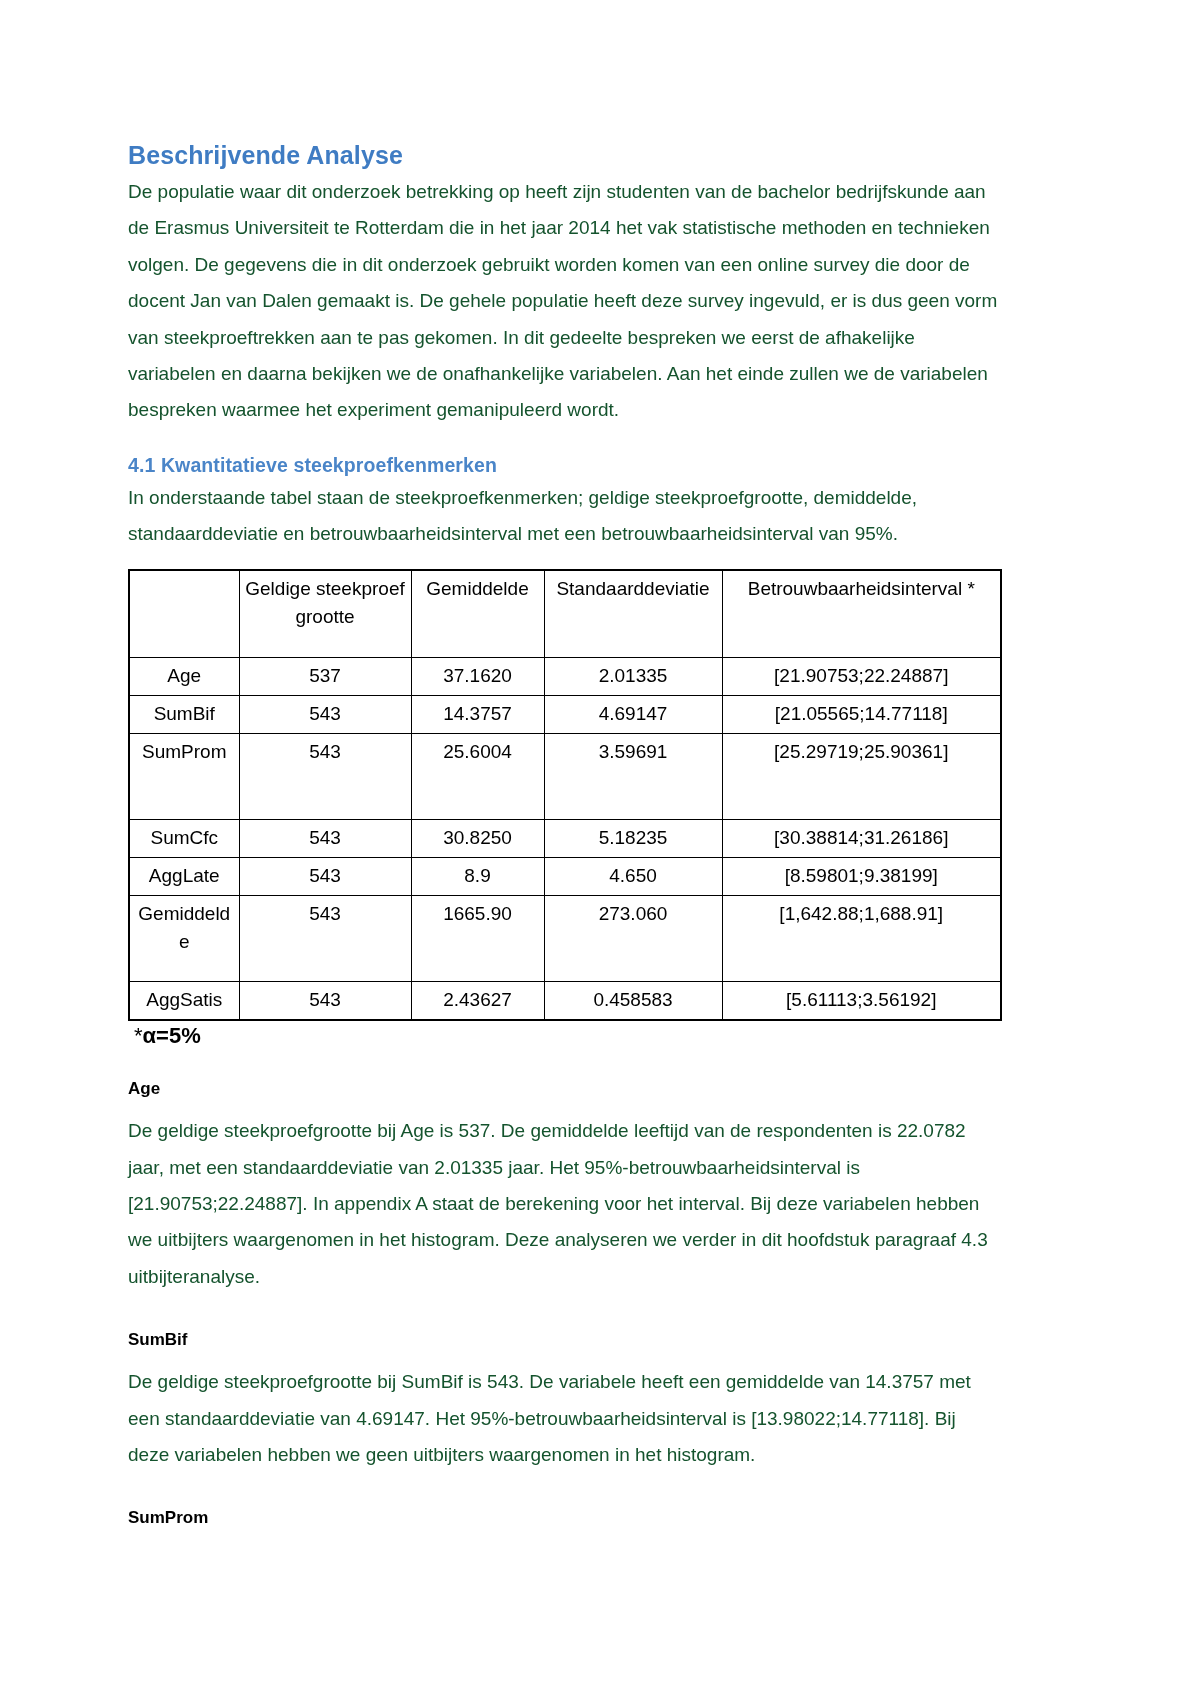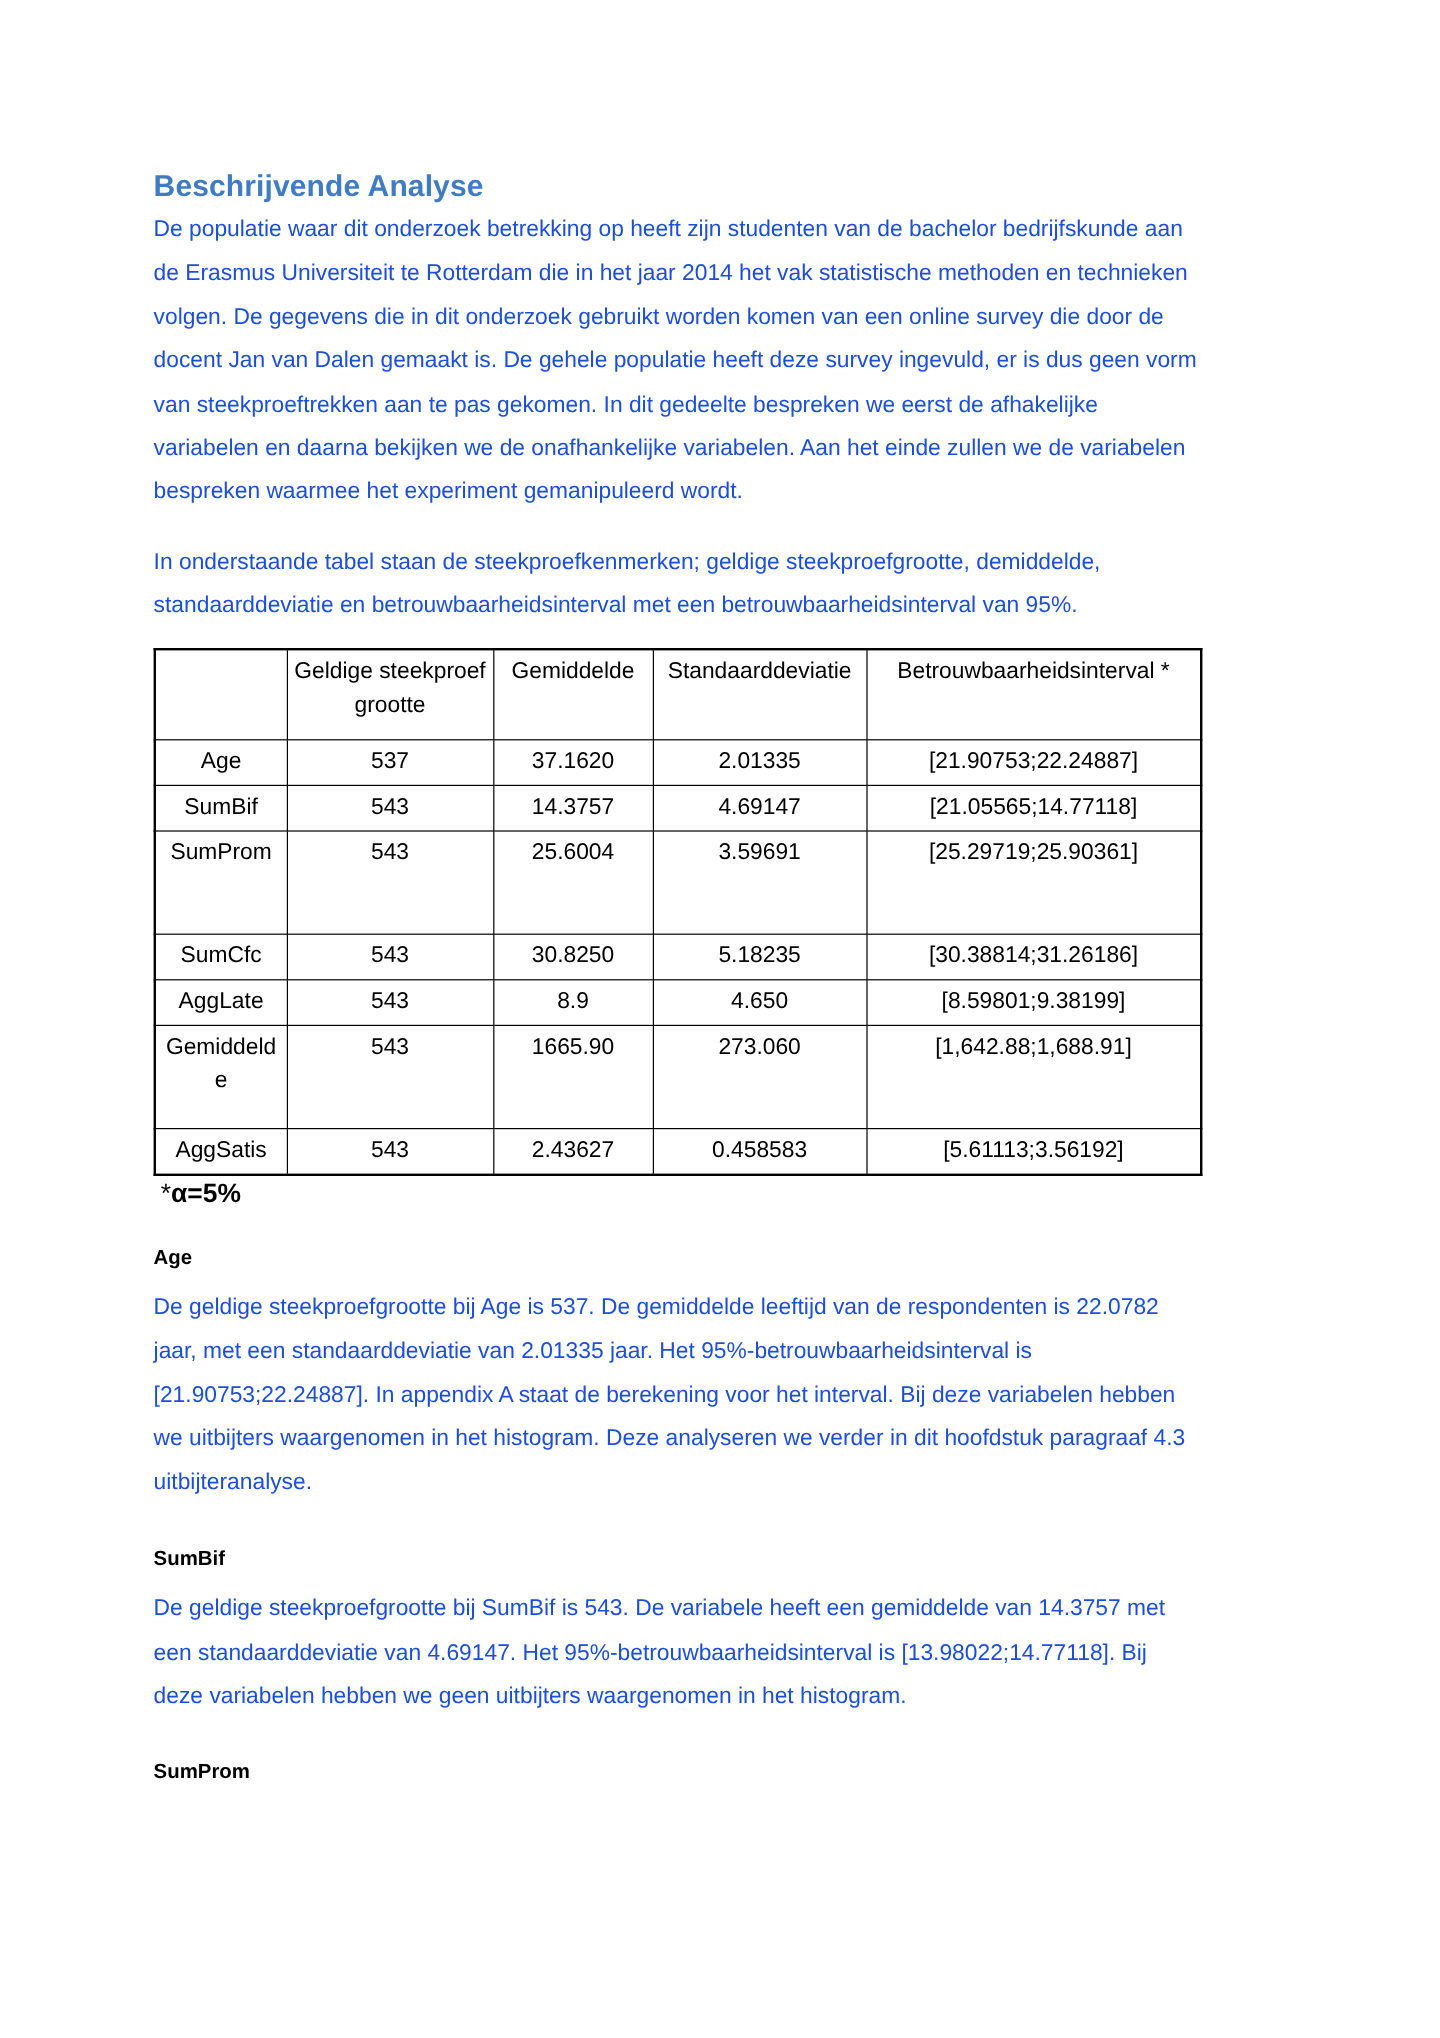--- a/index.html
+++ b/index.html
@@ -46,21 +46,21 @@
     font-size: 17px;
     line-height: 24px;
     font-weight: bold;
     color: #000;
     margin: 0;
   }
   p.body-text {
     font-size: 19px;
     line-height: 36.4px;
     margin: 0;
-    color: #1d4ed8;
+    color: #14532d;
     text-align: left;
   }
   .spacer-22 { height: 22px; }
   .spacer-16 { height: 16px; }
   .spacer-28 { height: 28px; }
   .spacer-33 { height: 33px; }
   .spacer-12 { height: 12px; }
 
   
   table.stats-table {
@@ -81,21 +81,21 @@
     color: #000;
     word-wrap: break-word;
     overflow-wrap: break-word;
     word-break: break-all;
     box-sizing: border-box;
   }
   table.stats-table {
     border: 2.2px solid #000;
   }
   table.stats-table tr.header-row th {
-    height: 76px;
+    height: 88px;
   }
   col.c0 { width: 110px; }
   col.c1 { width: 172px; }
   col.c2 { width: 133px; }
   col.c3 { width: 178px; }
   col.c4 { width: 279px; }
 
   td.rowhead { word-break: break-all; }
   td.ci { white-space: nowrap; word-break: normal; }
   tr.tall td { height: 86px; }
@@ -114,20 +114,21 @@
 
 <div class="page">
   <div class="content">
 
     <h1 class="doc-heading">Beschrijvende Analyse</h1>
 
     <p class="body-text">De populatie waar dit onderzoek betrekking op heeft zijn studenten van de bachelor bedrijfskunde aan de Erasmus Universiteit te Rotterdam die in het jaar 2014 het vak statistische methoden en technieken volgen. De gegevens die in dit onderzoek gebruikt worden komen van een online survey die door de docent Jan van Dalen gemaakt is. De gehele populatie heeft deze survey ingevuld, er is dus geen vorm van steekproeftrekken aan te pas gekomen. In dit gedeelte bespreken we eerst de afhakelijke variabelen en daarna bekijken we de onafhankelijke variabelen. Aan het einde zullen we de variabelen bespreken waarmee het experiment gemanipuleerd wordt.</p>
 
     <div class="spacer-22"></div>
 
+    <h2 class="sub-heading">4.1 Kwantitatieve steekproefkenmerken</h2>
 
     <p class="body-text">In onderstaande tabel staan de steekproefkenmerken; geldige steekproefgrootte, demiddelde, standaarddeviatie en betrouwbaarheidsinterval met een betrouwbaarheidsinterval van 95%.</p>
 
     <div class="spacer-16"></div>
 
     <table class="stats-table">
       <colgroup>
         <col class="c0">
           <col class="c1">
           <col class="c2">

